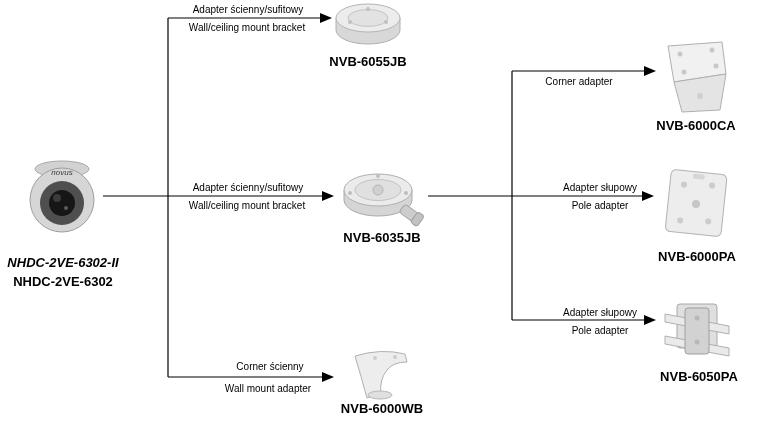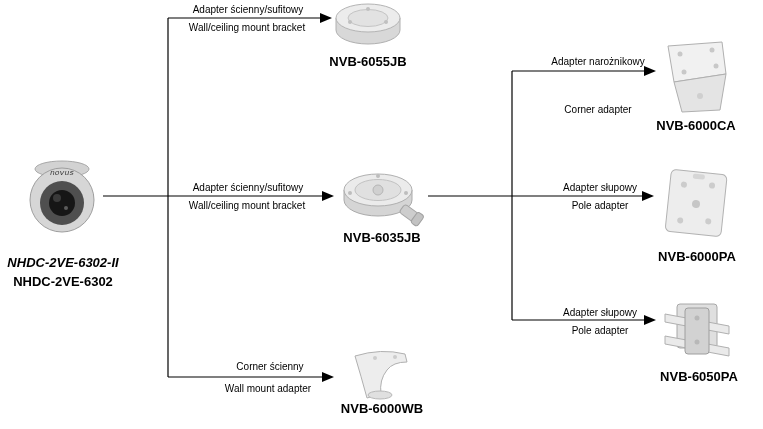--- a/index.html
+++ b/index.html
@@ -32,21 +32,20 @@
     text-align: center;
   }
   .pimg { position: absolute; }
   .logo {
     position: absolute;
     transform: translateX(-50%);
     font-size: 8px;
     font-style: italic;
     color: #3a3a3a;
     white-space: nowrap;
-    font-family: Liberation Mono, monospace;
   }
 </style>
 </head>
 <body>
 
 <div class="canvas">
 
   <svg class="lines" width="763" height="429" viewBox="0 0 763 429">
     <g stroke="#000000" stroke-width="1.2" fill="none">
       <path d="M103,196 H168"></path>
@@ -115,22 +114,21 @@
   <span class="lbl" style="left:270px; top:360px;">Corner ścienny</span>
   <span class="lbl" style="left:268px; top:382px;">Wall mount adapter</span>
   <svg class="pimg" style="left:345px; top:348px;" width="72" height="52" viewBox="0 0 72 52">
     <path d="M10,8 Q36,0 60,6 L62,14 Q48,14 42,22 Q34,32 36,46 L22,50 Q16,28 10,8 Z" fill="#ededed" stroke="#b0b0b0"></path>
     <ellipse cx="35" cy="47" rx="12" ry="4" fill="#e0e0e0" stroke="#b8b8b8"></ellipse>
     <circle cx="30" cy="10" r="2" fill="#cccccc"></circle>
     <circle cx="50" cy="9" r="2" fill="#cccccc"></circle>
   </svg>
   <span class="model" style="left:382px; top:402px;">NVB-6000WB</span>
 
-  <span class="lbl" style="left:598px; top:55px;">Adapter narożnikowy</span>
-  <span class="lbl" style="left:598px; top:75px;margin-top:28px;">Corner adapter</span>
+  <span class="lbl" style="left:579px; top:75px;">Corner adapter</span>
   <svg class="pimg" style="left:660px; top:40px;" width="70" height="76" viewBox="0 0 70 76">
     <polygon points="8,6 62,2 66,34 14,42" fill="#f1f1f1" stroke="#b0b0b0"></polygon>
     <polygon points="14,42 66,34 60,70 22,72" fill="#e4e4e4" stroke="#b0b0b0"></polygon>
     <circle cx="20" cy="14" r="2.5" fill="#c8c8c8"></circle>
     <circle cx="52" cy="10" r="2.5" fill="#c8c8c8"></circle>
     <circle cx="24" cy="32" r="2.5" fill="#c8c8c8"></circle>
     <circle cx="56" cy="26" r="2.5" fill="#c8c8c8"></circle>
     <circle cx="40" cy="56" r="3" fill="#cfcfcf"></circle>
   </svg>
   <span class="model" style="left:696px; top:119px;">NVB-6000CA</span>

